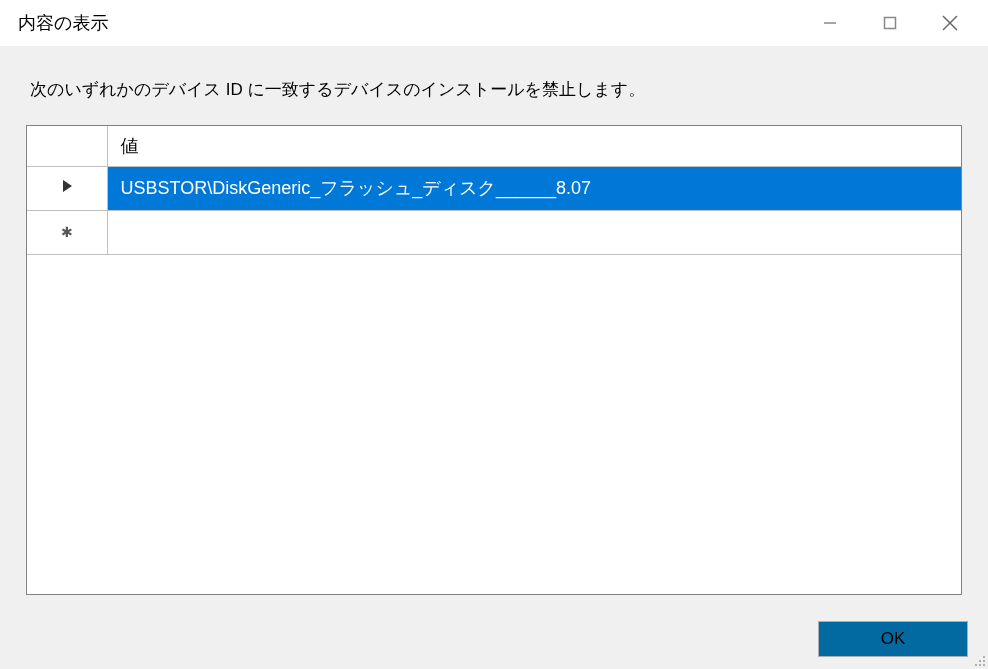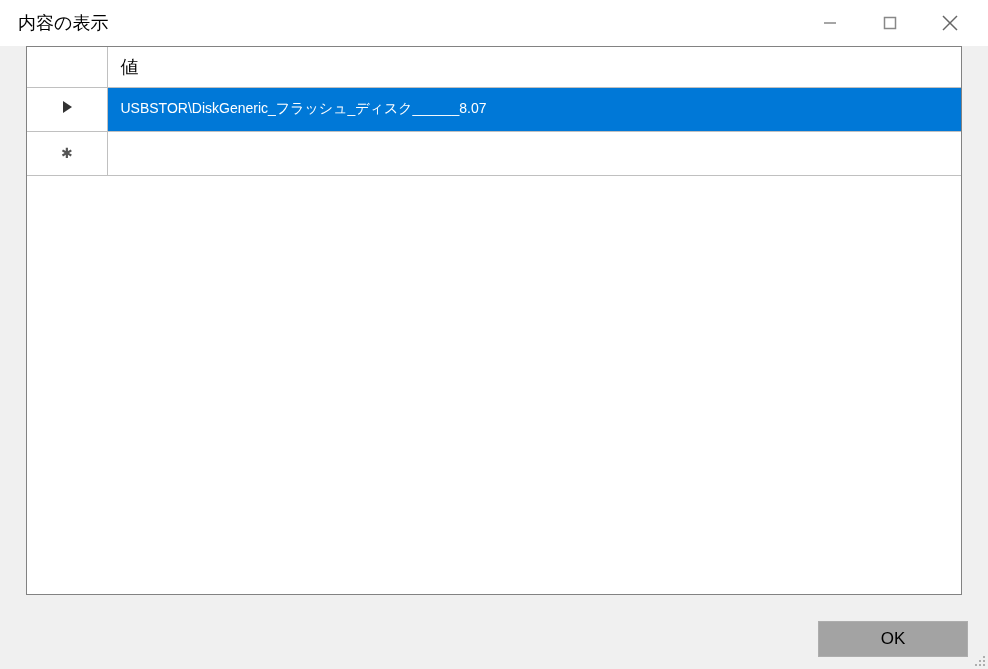--- a/index.html
+++ b/index.html
@@ -146,21 +146,21 @@
     .row-indicator-new {
       font-size: 14px;
       color: #555;
     }
 
     .grid-cell-selected {
       background: #0078d7;
       color: #ffffff;
       border-bottom: 1px solid #c0c0c0;
       padding-left: 13px;
-      font-size: 14px;
+      font-size: 18px;
       vertical-align: middle;
     }
 
     .grid-cell {
       background: #ffffff;
       border-bottom: 1px solid #c0c0c0;
       padding-left: 13px;
       font-size: 18px;
       vertical-align: middle;
     }
@@ -171,21 +171,21 @@
       justify-content: flex-end;
       align-items: center;
       padding-right: 20px;
       gap: 18px;
       background: #f0f0f0;
     }
 
     .dlg-button {
       width: 150px;
       height: 36px;
-      background: #a3a3a3;
+      background: #0369a1;
       border: 1px solid #adadad;
       font-size: 17px;
       font-family: inherit;
       color: #000000;
       display: flex;
       align-items: center;
       justify-content: center;
     }
 
     .resize-grip {
@@ -217,20 +217,21 @@
       <div class="win-btn close">
         <svg viewBox="0 0 18 18">
             <line x1="2" y1="2" x2="16" y2="16" stroke="#666" stroke-width="1.5"></line>
             <line x1="16" y1="2" x2="2" y2="16" stroke="#666" stroke-width="1.5"></line>
           </svg>
       </div>
     </div>
   </div>
 
   <div class="content-area">
+    <div class="description">次のいずれかのデバイス ID に一致するデバイスのインストールを禁止します。</div>
 
     <div class="grid-container">
       <table class="grid-table">
         <tbody>
             <tr class="grid-header-row">
           <th class="grid-header-rowsel"></th>
           <th class="grid-header-value">値</th>
         </tr>
         <tr class="grid-data-row">
           <td class="grid-rowsel">

